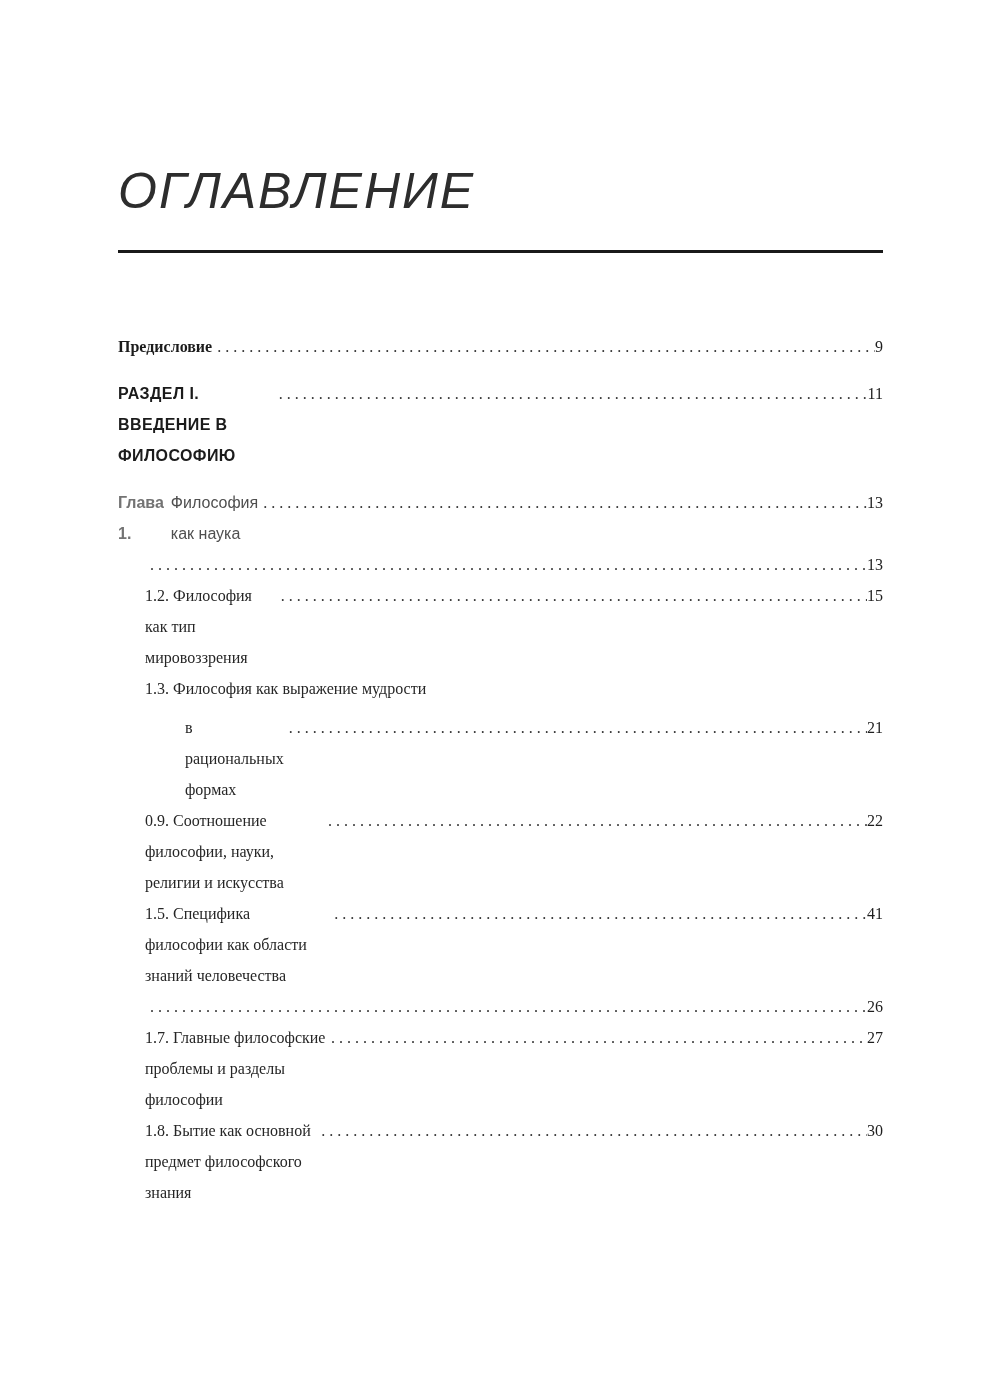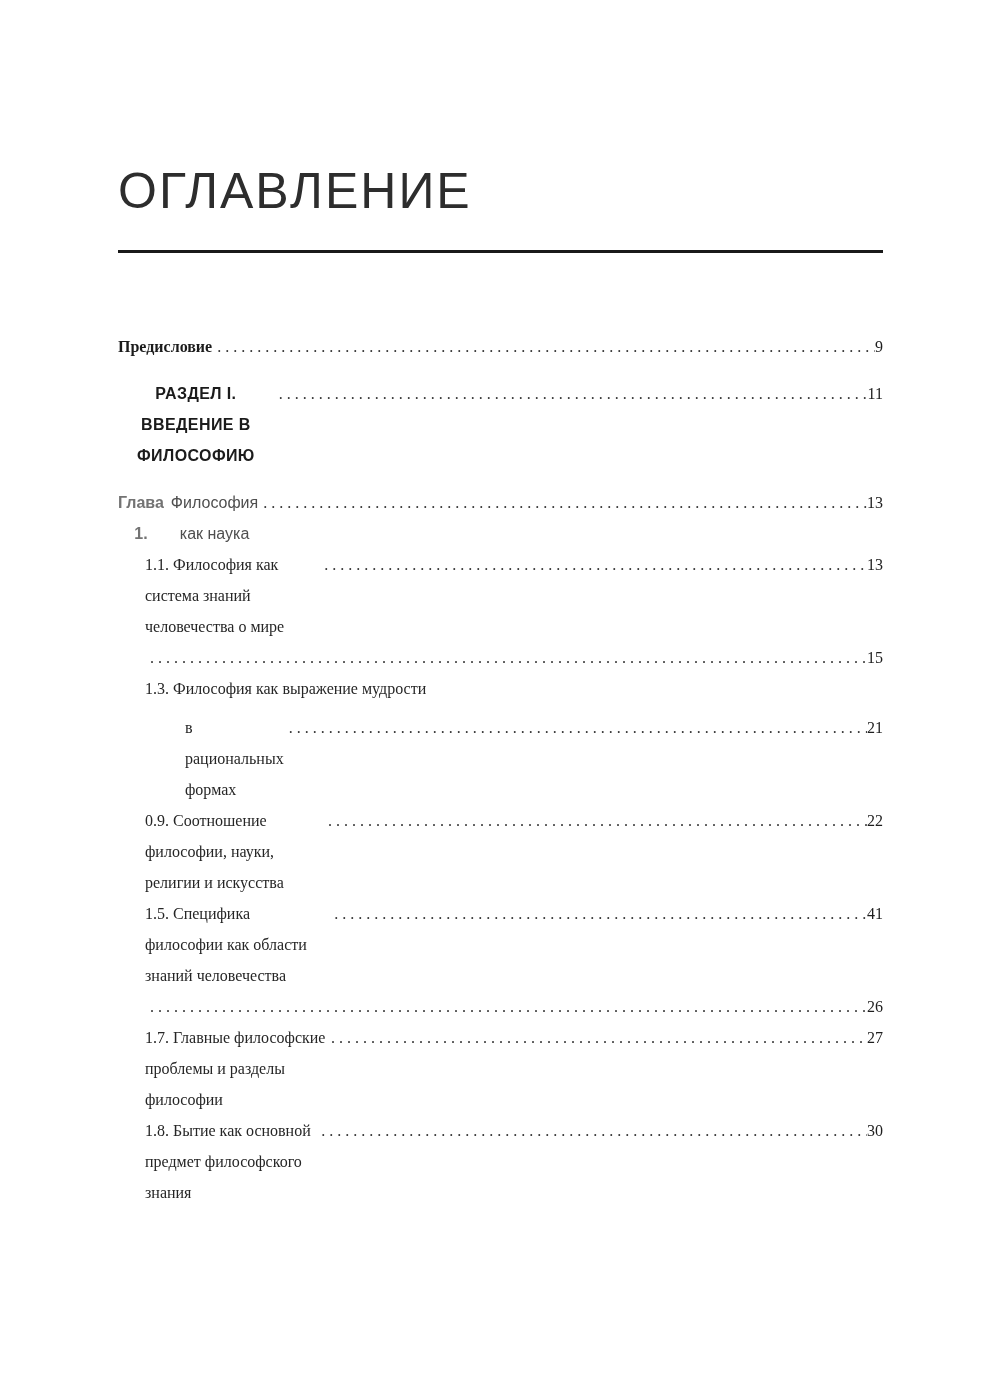--- a/index.html
+++ b/index.html
@@ -14,34 +14,35 @@
     font-family: "Liberation Serif", "DejaVu Serif", serif;
   }
   .doc-title {
     margin-top: 166px;
     font-family: "Liberation Sans", "DejaVu Sans", sans-serif;
     font-weight: 300;
     font-size: 50px;
     line-height: 1;
     letter-spacing: 2px;
     color: #2d2d2d;
+    font-style: italic;
   }
   .rule {
     height: 3px;
     background: #191919;
     margin-top: 11px;
   }
   .toc { margin-top: 78px; }
   .row {
     display: flex;
     align-items: baseline;
     line-height: 31px;
     font-size: 16px;
   }
-  .mt { margin-top: 16px; text-align: center; }
+  .mt { margin-top: 16px; }
   .serif { font-family: "Liberation Serif", "DejaVu Serif", serif; color: #262626; }
   .preface .t { font-family: "Liberation Serif", "DejaVu Serif", serif; font-weight: bold; color: #1b1b1b; }
   .part .t { font-family: "Liberation Sans", "DejaVu Sans", sans-serif; font-weight: bold; letter-spacing: 0.4px; color: #1b1b1b; }
   .chapter .prefix { font-family: "Liberation Sans", "DejaVu Sans", sans-serif; font-weight: bold; color: #737373; margin-right: 7px; }
   .chapter .t2 { font-family: "Liberation Sans", "DejaVu Sans", sans-serif; font-weight: normal; color: #4f4f4f; }
   .sub  { padding-left: 27px; }
   .cont { padding-left: 67px; margin-top: 8px; }
   .leader {
     flex: 1 1 auto;
     min-width: 0;
@@ -79,26 +80,26 @@
   </div>
 
   <div class="row chapter mt">
     <span class="prefix">Глава 1.</span>
       <span class="t2">Философия как наука</span>
       <span class="leader">. . . . . . . . . . . . . . . . . . . . . . . . . . . . . . . . . . . . . . . . . . . . . . . . . . . . . . . . . . . . . . . . . . . . . . . . . . . . . . . . . . . . . . . . . . . . . . . . . . . . . . . . . . . . . . . . . . . . . . . . . . . . . . . . . . . . . . . . . . . . . . . . . . . . . . </span>
       <span class="pg">13</span>
   </div>
 
   <div class="row sub">
-    <span class="t serif">1.1. Философия как система знаний человечества о мире</span>
       <span class="leader">. . . . . . . . . . . . . . . . . . . . . . . . . . . . . . . . . . . . . . . . . . . . . . . . . . . . . . . . . . . . . . . . . . . . . . . . . . . . . . . . . . . . . . . . . . . . . . . . . . . . . . . . . . . . . . . . . . . . . . . . . . . . . . . . . . . . . . . . . . . . . . . . . . . . . . </span>
       <span class="pg">13</span>
   </div>
 
   <div class="row sub">
+    <span class="t serif">1.2. Философия как тип мировоззрения</span>
       <span class="leader">. . . . . . . . . . . . . . . . . . . . . . . . . . . . . . . . . . . . . . . . . . . . . . . . . . . . . . . . . . . . . . . . . . . . . . . . . . . . . . . . . . . . . . . . . . . . . . . . . . . . . . . . . . . . . . . . . . . . . . . . . . . . . . . . . . . . . . . . . . . . . . . . . . . . . . </span>
       <span class="pg">15</span>
   </div>
 
   <div class="row sub">
     <span class="t serif">1.3. Философия как выражение мудрости</span>
   </div>
   <div class="row cont">
     <span class="t serif">в рациональных формах</span>
       <span class="leader">. . . . . . . . . . . . . . . . . . . . . . . . . . . . . . . . . . . . . . . . . . . . . . . . . . . . . . . . . . . . . . . . . . . . . . . . . . . . . . . . . . . . . . . . . . . . . . . . . . . . . . . . . . . . . . . . . . . . . . . . . . . . . . . . . . . . . . . . . . . . . . . . . . . . . . </span>

